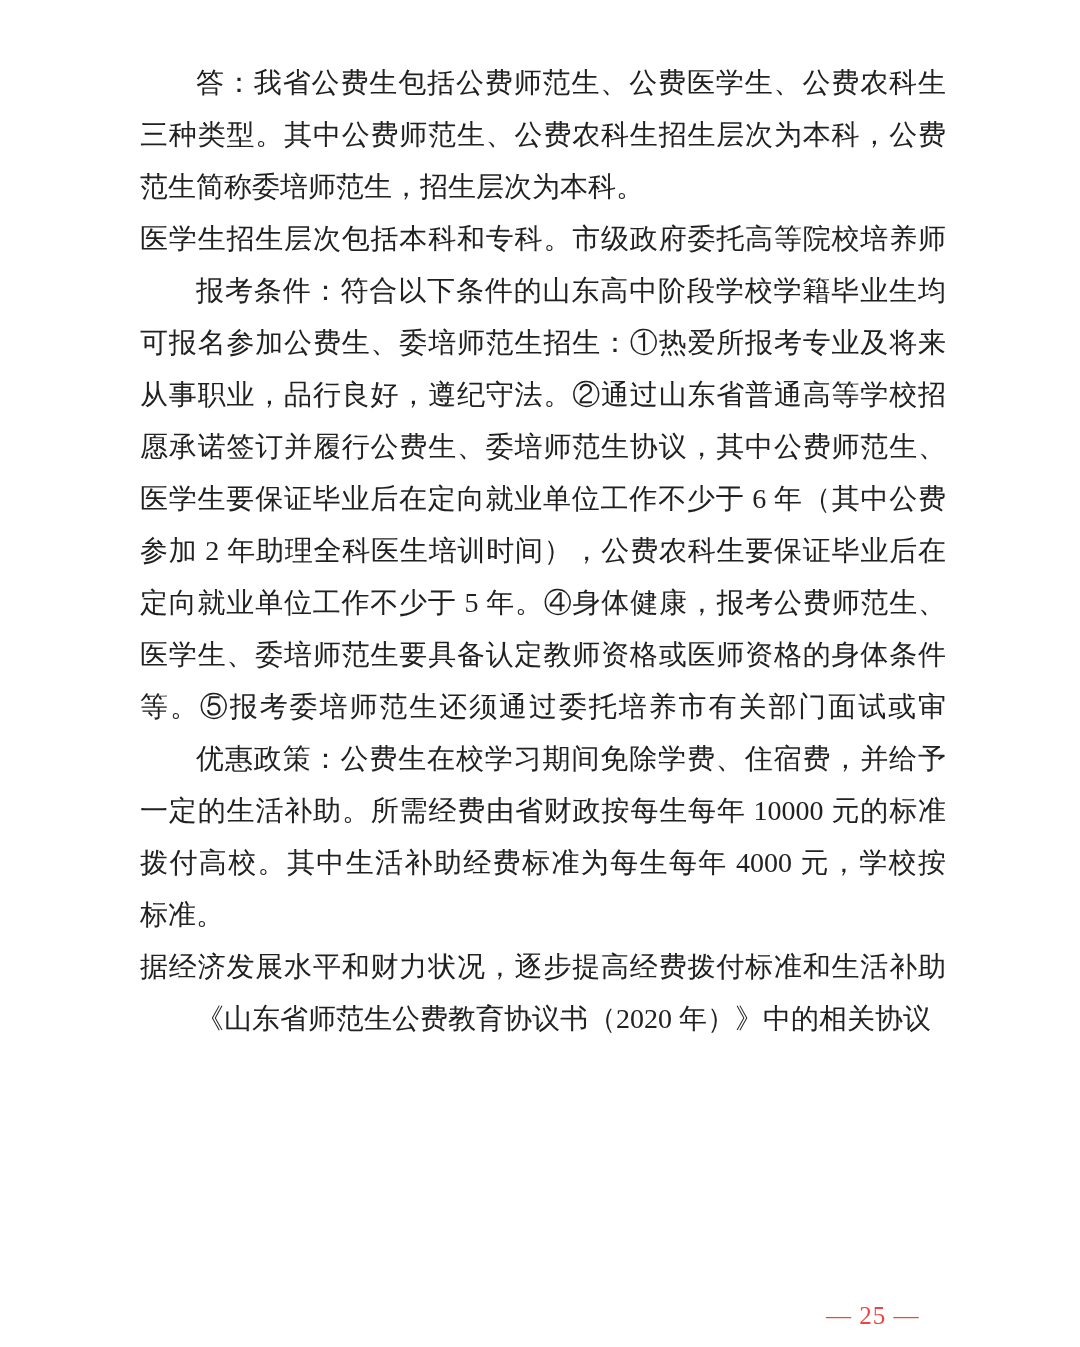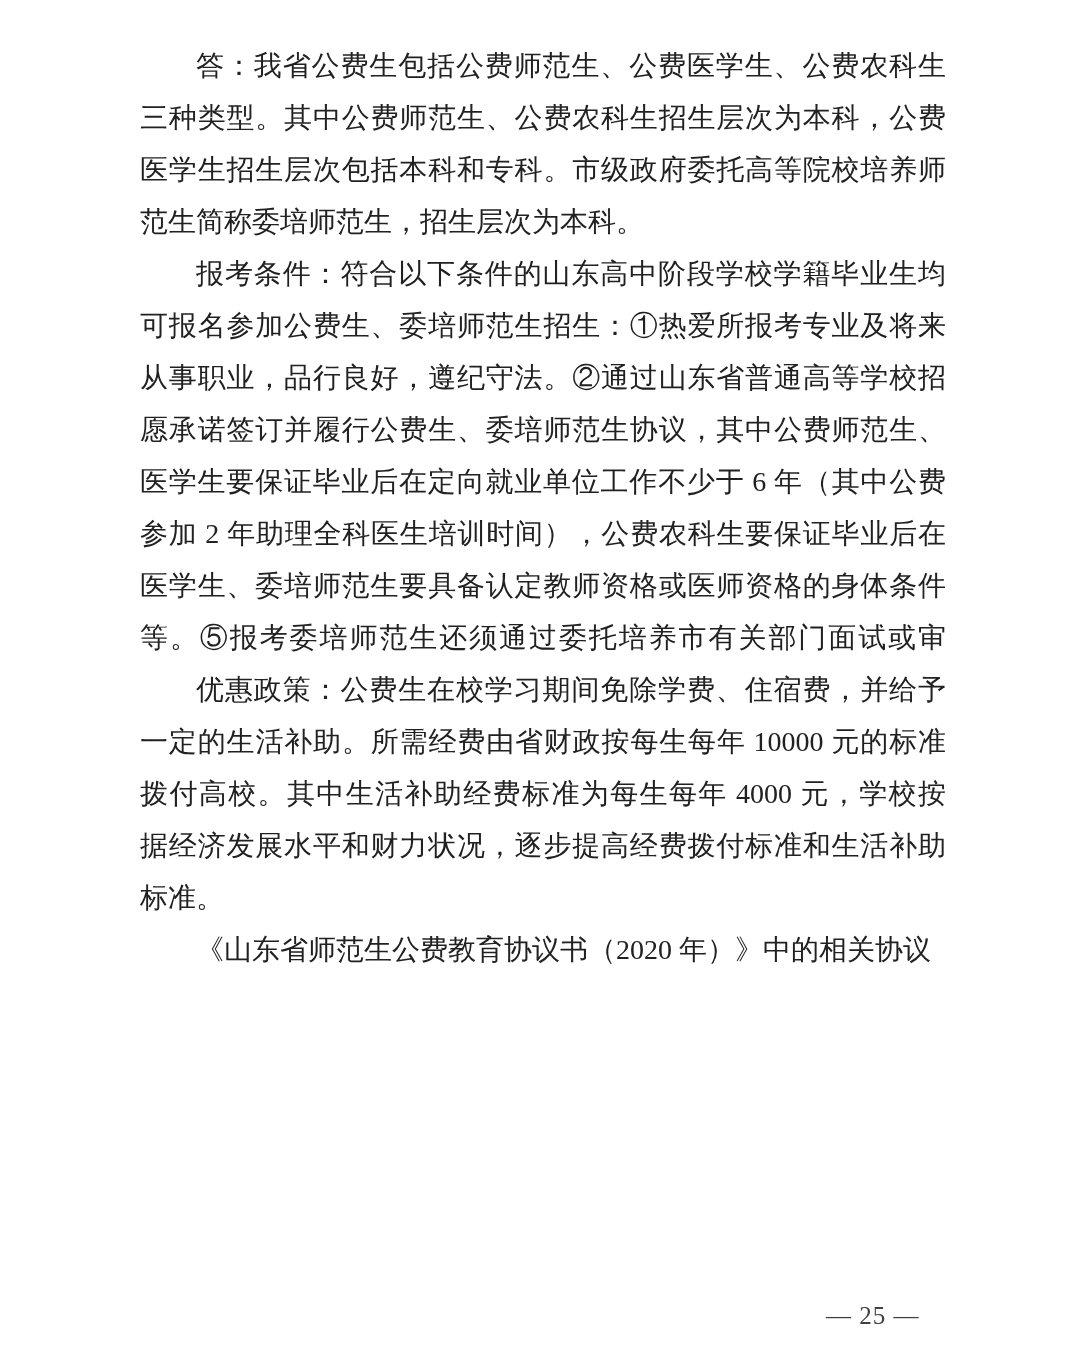--- a/index.html
+++ b/index.html
@@ -10,21 +10,21 @@
   .page {
     position: relative;
     width: 1080px;
     height: 1347px;
     background: #ffffff;
     overflow: hidden;
   }
   .textblock {
     position: absolute;
     left: 140px;
-    top: 40px;
+    top: 57px;
     width: 806px;
   }
   .para {
     margin: 0;
     padding: 0;
   }
   .line {
     display: block;
     font-family: "Liberation Serif", "DejaVu Serif", serif;
     font-size: 28px;
@@ -42,55 +42,56 @@
   .line.para-end {
     text-align: left;
     text-align-last: left;
   }
   .pagenum {
     position: absolute;
     left: 826px;
     top: 1302px;
     font-family: "Liberation Serif", "DejaVu Serif", serif;
     font-size: 25px;
-    color: #404040;
+    color: #ef4444;
     letter-spacing: 1px;
     white-space: nowrap;
   }
 </style>
 </head>
 <body>
 
 <div class="page">
   <div class="textblock">
 
     <div class="para">
       <span class="line indent">答：我省公费生包括公费师范生、公费医学生、公费农科生</span>
       <span class="line">三种类型。其中公费师范生、公费农科生招生层次为本科，公费</span>
+      <span class="line para-end">范生简称委培师范生，招生层次为本科。</span>
       <span class="line">医学生招生层次包括本科和专科。市级政府委托高等院校培养师</span>
-      <span class="line para-end">范生简称委培师范生，招生层次为本科。</span>
     </div>
 
     <div class="para">
       <span class="line indent">报考条件：符合以下条件的山东高中阶段学校学籍毕业生均</span>
       <span class="line">可报名参加公费生、委培师范生招生：①热爱所报考专业及将来</span>
       <span class="line">从事职业，品行良好，遵纪守法。②通过山东省普通高等学校招</span>
       <span class="line">愿承诺签订并履行公费生、委培师范生协议，其中公费师范生、</span>
       <span class="line">医学生要保证毕业后在定向就业单位工作不少于 6 年（其中公费</span>
       <span class="line">参加 2 年助理全科医生培训时间），公费农科生要保证毕业后在</span>
+      <span class="line">定向就业单位工作不少于 5 年。④身体健康，报考公费师范生、</span>
       <span class="line">医学生、委培师范生要具备认定教师资格或医师资格的身体条件</span>
       <span class="line">等。⑤报考委培师范生还须通过委托培养市有关部门面试或审</span>
     </div>
 
     <div class="para">
       <span class="line indent">优惠政策：公费生在校学习期间免除学费、住宿费，并给予</span>
       <span class="line">一定的生活补助。所需经费由省财政按每生每年 10000 元的标准</span>
       <span class="line">拨付高校。其中生活补助经费标准为每生每年 4000 元，学校按</span>
+      <span class="line para-end">标准。</span>
       <span class="line">据经济发展水平和财力状况，逐步提高经费拨付标准和生活补助</span>
-      <span class="line para-end">标准。</span>
     </div>
 
     <div class="para">
       <span class="line indent para-end">《山东省师范生公费教育协议书（2020 年）》中的相关协议</span>
     </div>
 
   </div>
 
   <div class="pagenum">— 25 —</div>
 </div>

